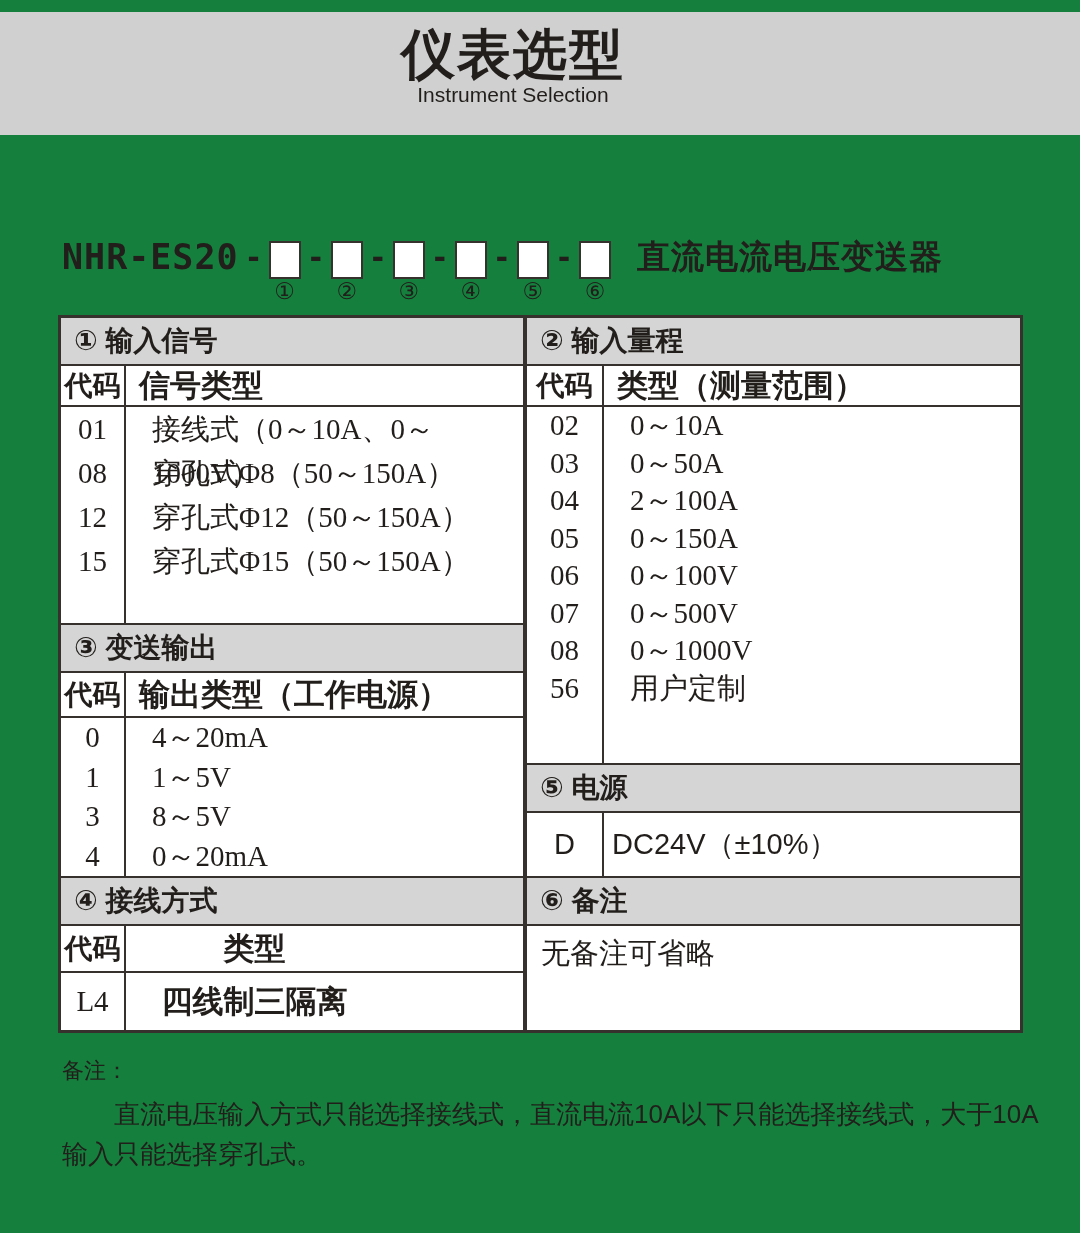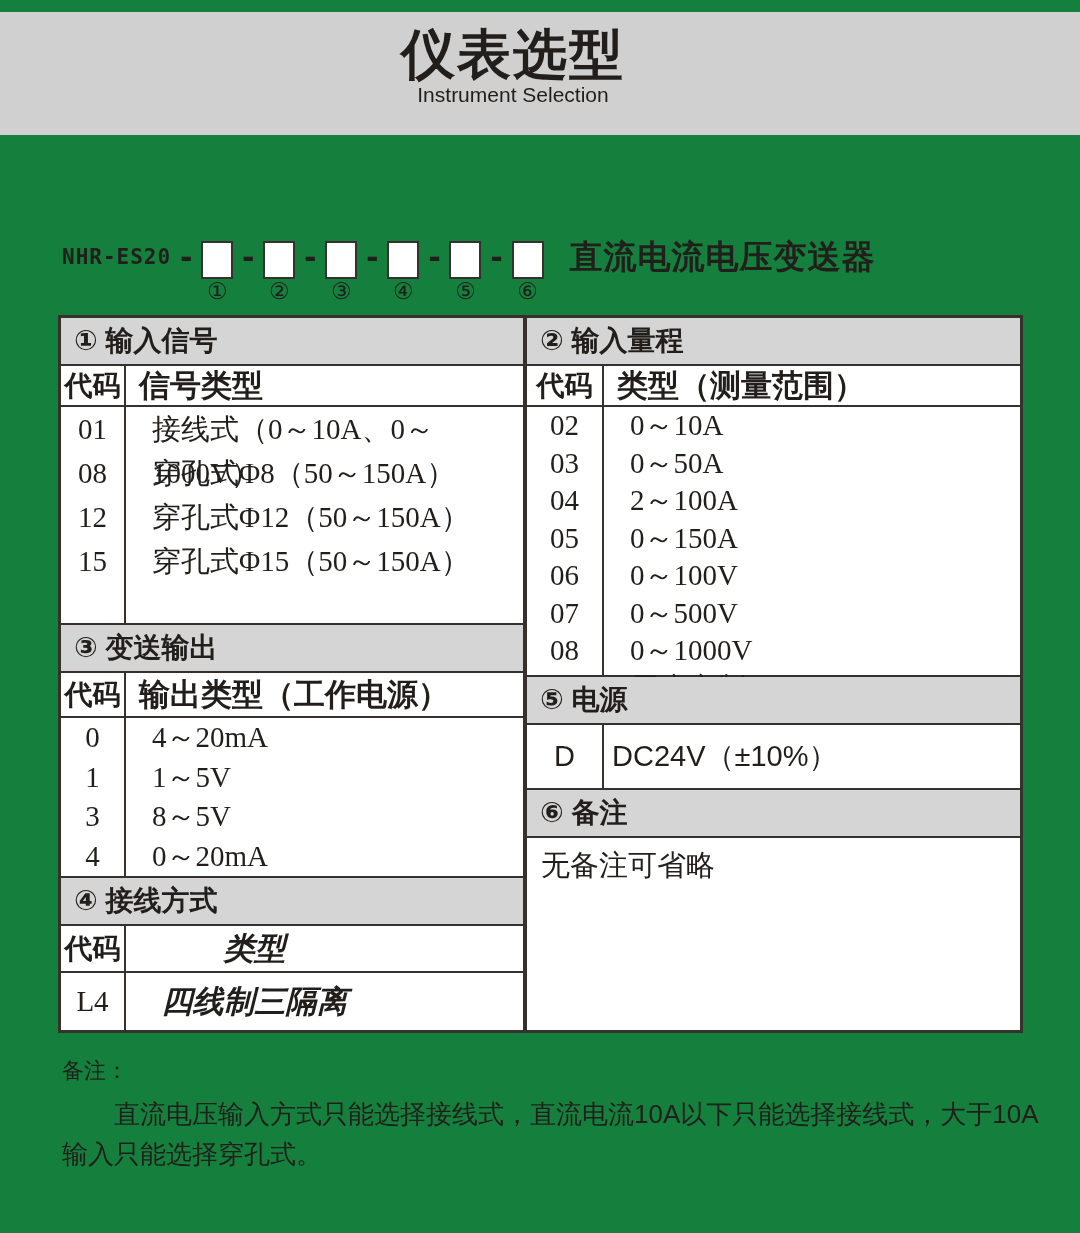--- a/index.html
+++ b/index.html
@@ -32,21 +32,21 @@
     font-size:21px;line-height:24px;
   }
 
   
   .model-line{
     position:absolute;left:62px;top:234px;height:46px;
     display:flex;align-items:center;white-space:nowrap;
   }
   .model-prefix{
     font-family:"DejaVu Sans Mono","Liberation Mono",monospace;
-    font-weight:bold;font-size:21px;letter-spacing:1px;
+    font-weight:bold;font-size:35px;letter-spacing:1px;
   }
   .slot{display:flex;align-items:center;}
   .slot-dash{
     font-family:"DejaVu Sans Mono","Liberation Mono",monospace;
     font-weight:bold;font-size:30px;margin:0 6px;
   }
   .slot-box{
     position:relative;width:28px;height:34px;margin-top:5px;
     border:2px solid var(--border);background:#fff;
   }
@@ -88,41 +88,41 @@
   .body-codes{border-right:2px solid var(--border);text-align:center;}
   .body-types{flex:1;padding-left:26px;}
   .line{font-size:29px;}
   .s1b .line{height:44px;line-height:44px;}
   .s2b .line{height:37.5px;line-height:37.5px;}
   .s3b .line{height:39.5px;line-height:39.5px;}
 
   
   .s4-cols{height:47px;}
   .s4-row{display:flex;height:57px;}
-  .center-type{justify-content:center;padding-left:4px;padding-right:144px;font-style:italic;}
+  .center-type{justify-content:center;padding-left:4px;padding-right:144px;}
   .s4-row .code-cell{font-weight:normal;font-size:29px;}
   .s4-row .type-cell{font-weight:bold;font-size:31px;}
 
   
   .s5-row{display:flex;height:65px;border-bottom:2px solid var(--border);
     font-family:"Liberation Sans","DejaVu Sans",sans-serif;}
   .s5-row .code-cell{font-weight:normal;font-size:29px;
     font-family:"Liberation Sans","DejaVu Sans",sans-serif;}
   .s5-row .type-cell{font-weight:normal;font-size:29px;padding-left:8px;
     font-family:"Liberation Sans","DejaVu Sans",sans-serif;}
 
   
   .s6-content{flex:1;padding:8px 0 0 14px;font-size:29px;
     font-family:"Liberation Sans","DejaVu Sans",sans-serif;}
 
   
   .h41{height:41px;}
   .h45{height:45px;}
   .hb1{height:218px;}
-  .hb2{height:270px;}
+  .hb2{height:358px;}
   .hb3{height:160px;}
 
   
   .note-label{
     position:absolute;left:62px;top:1056px;
     font-family:"Liberation Sans","DejaVu Sans",sans-serif;font-size:22px;
   }
   .note-text{
     position:absolute;left:62px;top:1094px;width:995px;
     font-family:"Liberation Sans","DejaVu Sans",sans-serif;

